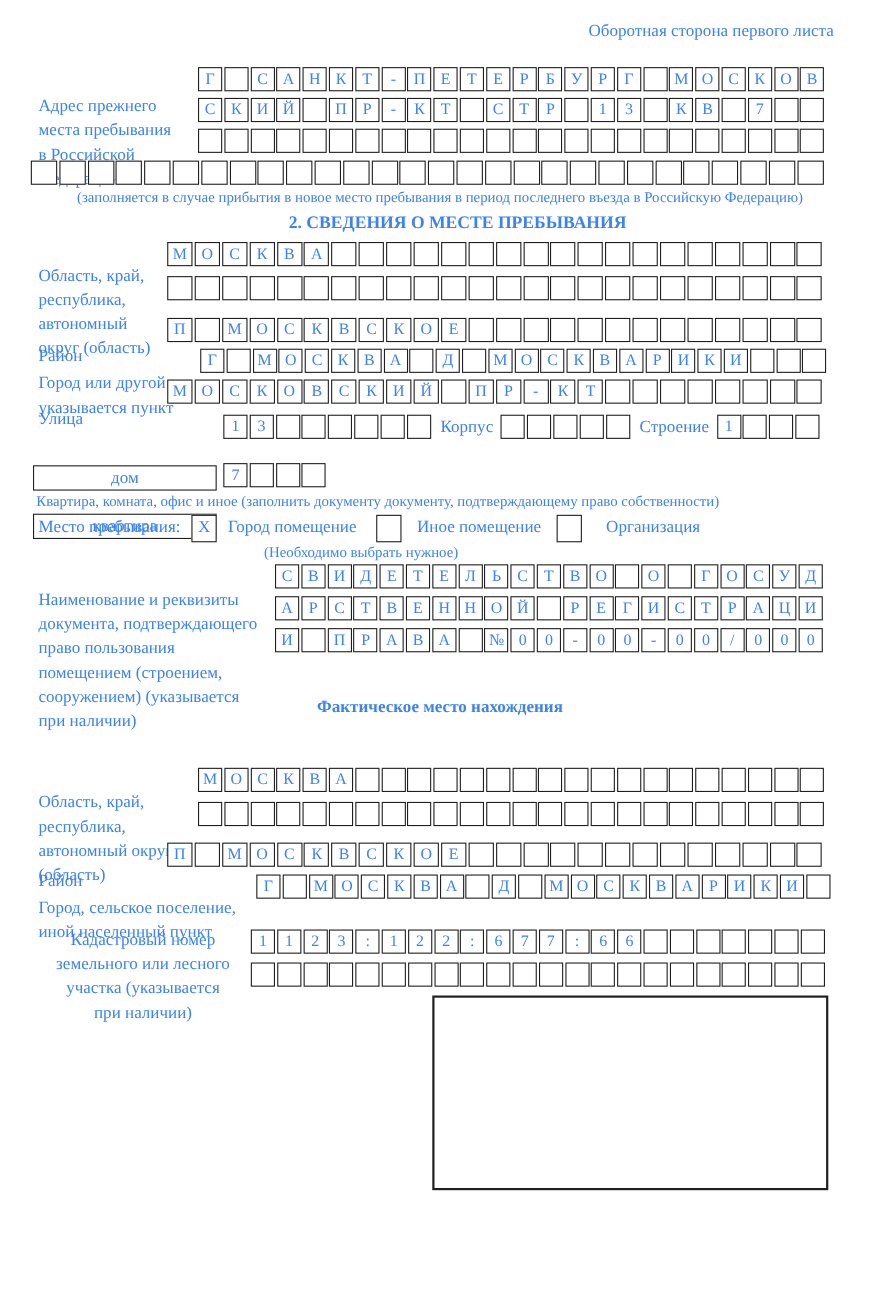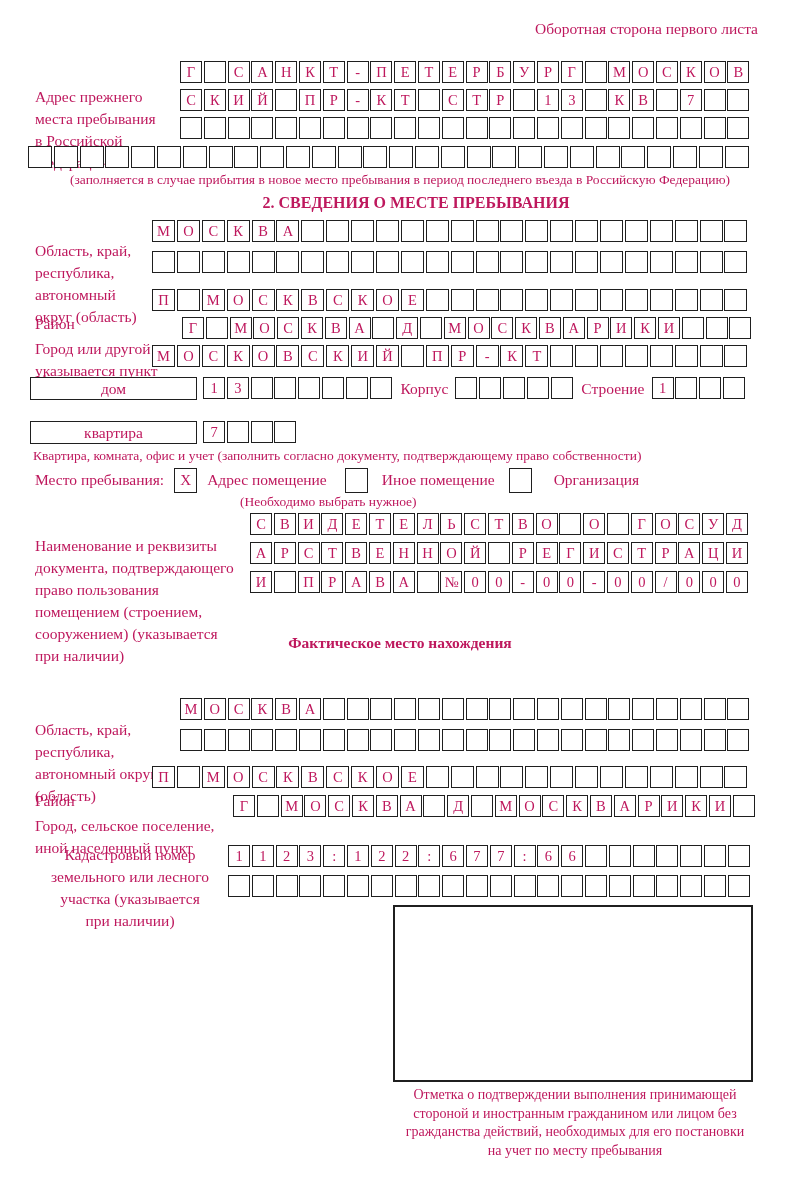--- a/index.html
+++ b/index.html
@@ -1,37 +1,37 @@
 <!DOCTYPE html>
 <html><head>
 <meta charset="utf-8">
 <style>
   html,body{margin:0;padding:0;background:#e8e8e8;}
   .page{
     position:relative;width:800px;height:1180px;margin:0 auto;background:#ffffff;
-    color:#be185d;font-family:"Liberation Serif","DejaVu Serif",serif;overflow:hidden;
+    color:#3b82f6;font-family:"Liberation Serif","DejaVu Serif",serif;overflow:hidden;
   }
   .abs{position:absolute;}
   .lbl{font-size:15.5px;line-height:1.42;white-space:pre-line;margin-top:24px;}
   .note{font-size:13.5px;white-space:pre-line;}
   .caption{font-size:13.5px;white-space:pre-line;}
   .title{font-size:16px;font-weight:bold;}
   .center{left:0;right:0;text-align:center;}
   .crow{position:absolute;display:flex;align-items:flex-start;}
   .cells{display:flex;}
   .cell{
     flex:none;width:20px;height:20px;border:1.6px solid #1f1f1f;margin-right:1.8px;
     display:flex;align-items:center;justify-content:center;
     font-size:14.5px;line-height:1;background:#fff;
   }
   .w26 .cell{width:21px;margin-right:1.9px;}
   .row4 .cell{width:22px;}
   .widebox{
     flex:none;box-sizing:border-box;height:23.2px;border:1.6px solid #1f1f1f;
-    display:flex;align-items:center;justify-content:center;font-size:15.5px;background:#fff;
+    display:flex;align-items:center;justify-content:center;font-size:15.5px;background:#fff;margin-top:46px;
   }
   .inline-lbl{flex:none;font-size:15.5px;line-height:23px;margin:0 7px;}
   .chk{
     flex:none;width:21px;height:23px;border:1.6px solid #1f1f1f;
     display:flex;align-items:center;justify-content:center;font-size:15px;background:#fff;
   }
   .stay-lbl{flex:none;font-size:15.5px;line-height:26px;}
   .stamp-box{
     position:absolute;left:393px;top:905px;width:360px;height:177px;
     border:2px solid #1f1f1f;box-sizing:border-box;background:#fff;
@@ -337,26 +337,26 @@
 
   <div class="crow" style="left:30px;top:421px;">
     <div class="widebox" style="width:167px;">квартира</div>
     <div class="cells" style="margin-left:6px;">
         <span class="cell">7</span>
         <span class="cell"></span>
         <span class="cell"></span>
         <span class="cell"></span>
       </div>
   </div>
-  <div class="abs caption" style="left:33px;top:448px;">Квартира, комната, офис и учет (заполнить согласно документу, подтверждающему право собственности)</div>
+  <div class="abs caption" style="left:33px;top:448px;">Квартира, комната, офис и иное (заполнить документу документу, подтверждающему право собственности)</div>
 
   <div class="crow" style="left:35px;top:467px;align-items:center;">
     <div class="stay-lbl">Место пребывания:</div>
     <div class="chk" style="margin-left:10px;">X</div>
-    <div class="stay-lbl" style="margin-left:10px;">Адрес помещение</div>
+    <div class="stay-lbl" style="margin-left:10px;">Город помещение</div>
     <div class="chk" style="margin-left:18px;"></div>
     <div class="stay-lbl" style="margin-left:14px;font-family:Liberation Serif, serif;">Иное помещение</div>
     <div class="chk" style="margin-left:14px;"></div>
     <div class="stay-lbl" style="margin-left:22px;">Организация</div>
   </div>
   <div class="abs caption" style="left:240px;top:494px;">(Необходимо выбрать нужное)</div>
 
   <div class="abs lbl" style="left:35px;top:511px;width:220px;line-height:22px;">Наименование и реквизиты
 документа, подтверждающего
 право пользования
@@ -594,18 +594,14 @@
       <span class="cell"></span>
       <span class="cell"></span>
       <span class="cell"></span>
       <span class="cell"></span>
       <span class="cell"></span>
       <span class="cell"></span>
       <span class="cell"></span>
     </div>
 
   <div class="stamp-box"></div>
-  <div class="stamp-caption">Отметка о подтверждении выполнения принимающей
-стороной и иностранным гражданином или лицом без
-гражданства действий, необходимых для его постановки
-на учет по месту пребывания</div>
 
 </div>
 
 </body></html>

